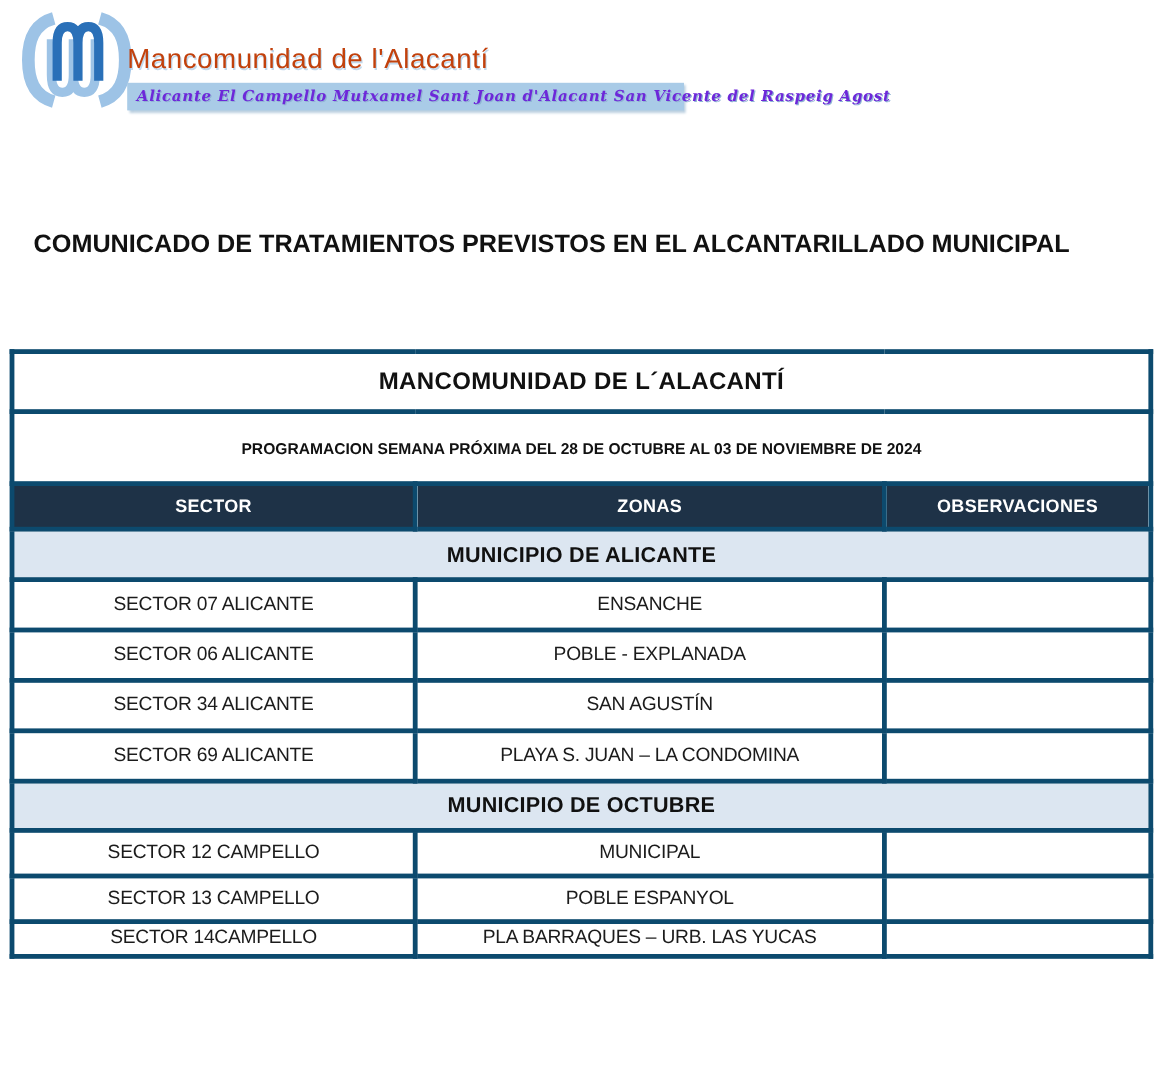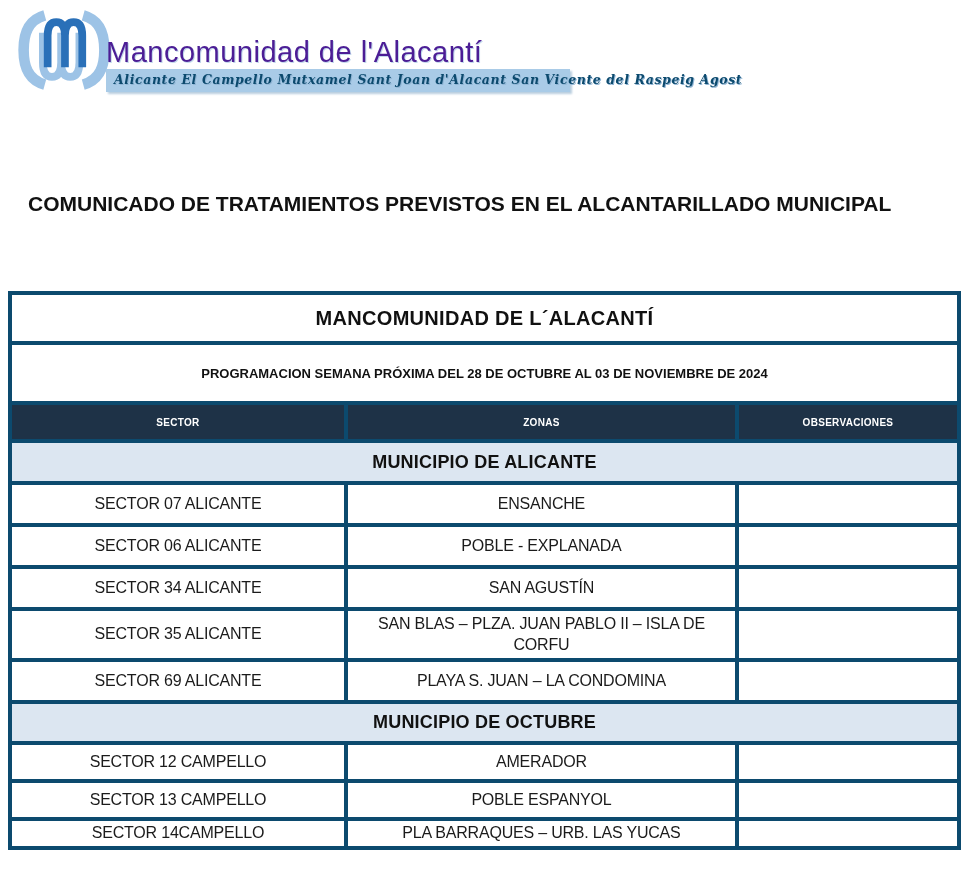--- a/index.html
+++ b/index.html
@@ -9,34 +9,34 @@
     background:#ffffff;
     font-family:"Liberation Sans", sans-serif;
     overflow:hidden;
   }
 
   
   .logo-wrap{position:absolute;left:14px;top:6px;width:620px;height:90px;}
   .logo-mark{position:absolute;left:0;top:2px;width:100px;height:84px;}
   .logo-title{
     position:absolute;left:92px;top:30px;
-    font-size:29px;color:#4c1d95;letter-spacing:0.5px;
+    font-size:23px;color:#c2410c;letter-spacing:0.5px;
     white-space:nowrap;
     text-shadow:1px 1px 0 #c3d9ec;
   }
   .logo-banner{
     position:absolute;left:92px;top:63px;width:464px;height:23px;
     background:#a9cbe7;
     box-shadow:2px 2px 2px #b9cedf;
   }
   .logo-banner-text{
     position:absolute;left:8px;top:3px;white-space:nowrap;
     font-family:"DejaVu Serif", serif;
     font-style:italic;font-weight:bold;
-    font-size:12.5px;color:#0c4a6e;letter-spacing:0.6px;
+    font-size:12.5px;color:#6d28d9;letter-spacing:0.6px;
     text-shadow:1px 1px 0 #8fb4d4;
   }
 
   
   .doc-title{
     position:absolute;left:28px;top:192px;width:915px;
     font-size:21px;font-weight:bold;color:#111111;letter-spacing:0px;
     white-space:nowrap;
   }
 
@@ -49,21 +49,21 @@
   table.sched td, table.sched th{
     border:4px solid #0c4a6e;
     text-align:center;vertical-align:middle;
     padding:2px 10px;
     overflow:hidden;
   }
   .r-title td{font-size:20px;font-weight:bold;color:#111111;letter-spacing:0.3px;border-bottom:2px solid #000;}
   .r-sub td{font-size:13px;font-weight:bold;color:#111111;letter-spacing:0px;}
   .r-cols th{
     background:#1e3247;color:#ffffff;
-    font-size:10px;font-weight:bold;letter-spacing:0.3px;
+    font-size:15px;font-weight:bold;letter-spacing:0.3px;
     border-top:2px solid #000;
   }
   .r-section td{
     background:#dce6f1;color:#111111;
     font-size:18px;font-weight:bold;letter-spacing:0.2px;
   }
   .r-body td{font-size:16px;font-weight:400;color:#1b1b1b;letter-spacing:-0.2px;line-height:1.3;}
 
   .rh50{height:50px}.rh60{height:60px}.rh38{height:38px}
   .rh42{height:42px}.rh51{height:51px}.rh41{height:41px}.rh29{height:29px}
@@ -121,37 +121,32 @@
       <tr class="r-body rh42">
         <td>SECTOR 06 ALICANTE</td>
         <td>POBLE - EXPLANADA</td>
         <td></td>
       </tr>
       <tr class="r-body rh42">
         <td>SECTOR 34 ALICANTE</td>
         <td>SAN AGUSTÍN</td>
         <td></td>
       </tr>
-      <tr class="r-body rh51">
-        <td>SECTOR 35 ALICANTE</td>
-        <td>SAN BLAS – PLZA. JUAN PABLO II – ISLA DE CORFU</td>
-        <td></td>
-      </tr>
       <tr class="r-body rh42">
         <td>SECTOR 69 ALICANTE</td>
         <td>PLAYA S. JUAN – LA CONDOMINA</td>
         <td></td>
       </tr>
 
       <tr class="r-section rh41">
         <td colspan="3">MUNICIPIO DE OCTUBRE</td>
       </tr>
       <tr class="r-body rh38">
         <td>SECTOR 12 CAMPELLO</td>
-        <td>AMERADOR</td>
+        <td>MUNICIPAL</td>
         <td></td>
       </tr>
       <tr class="r-body rh38">
         <td>SECTOR 13 CAMPELLO</td>
         <td>POBLE ESPANYOL</td>
         <td></td>
       </tr>
       <tr class="r-body rh29">
         <td>SECTOR 14CAMPELLO</td>
         <td>PLA BARRAQUES – URB. LAS YUCAS</td>

